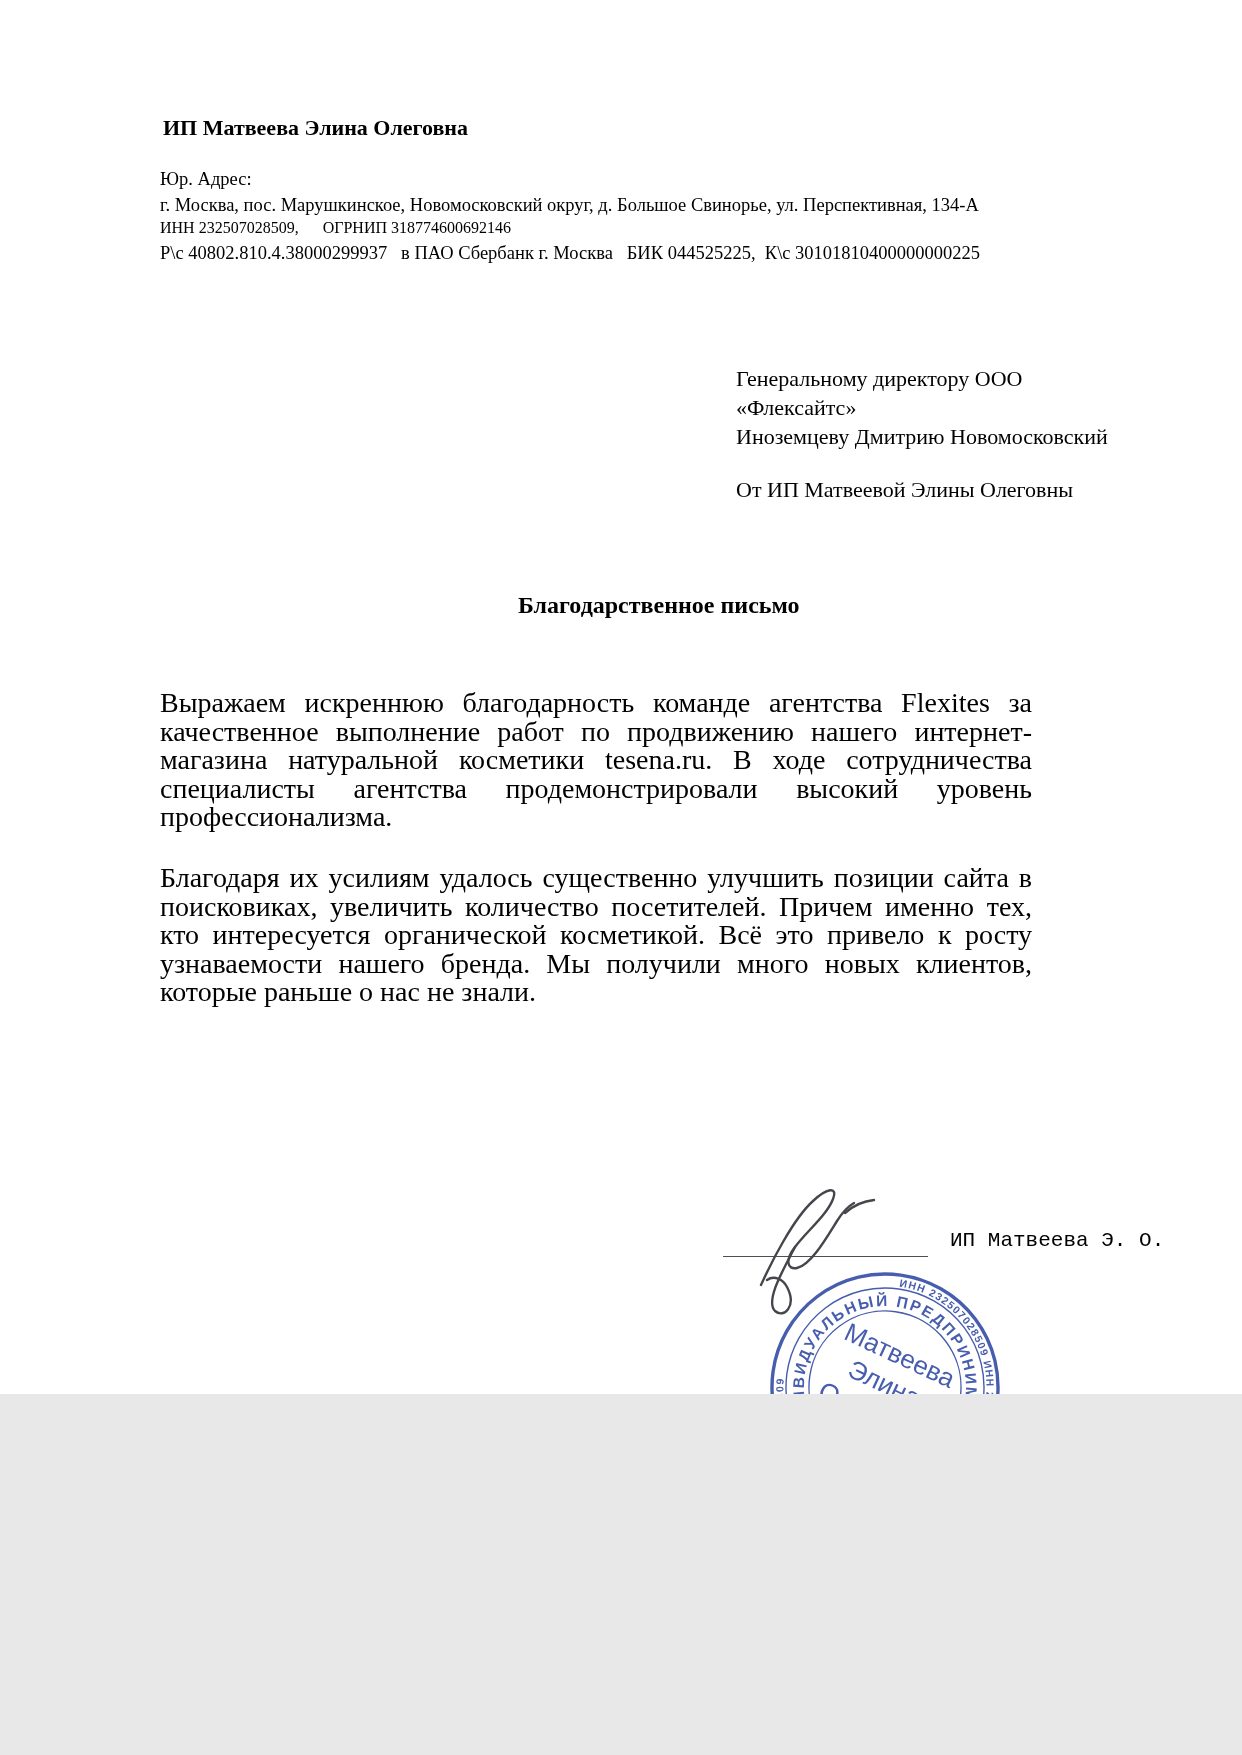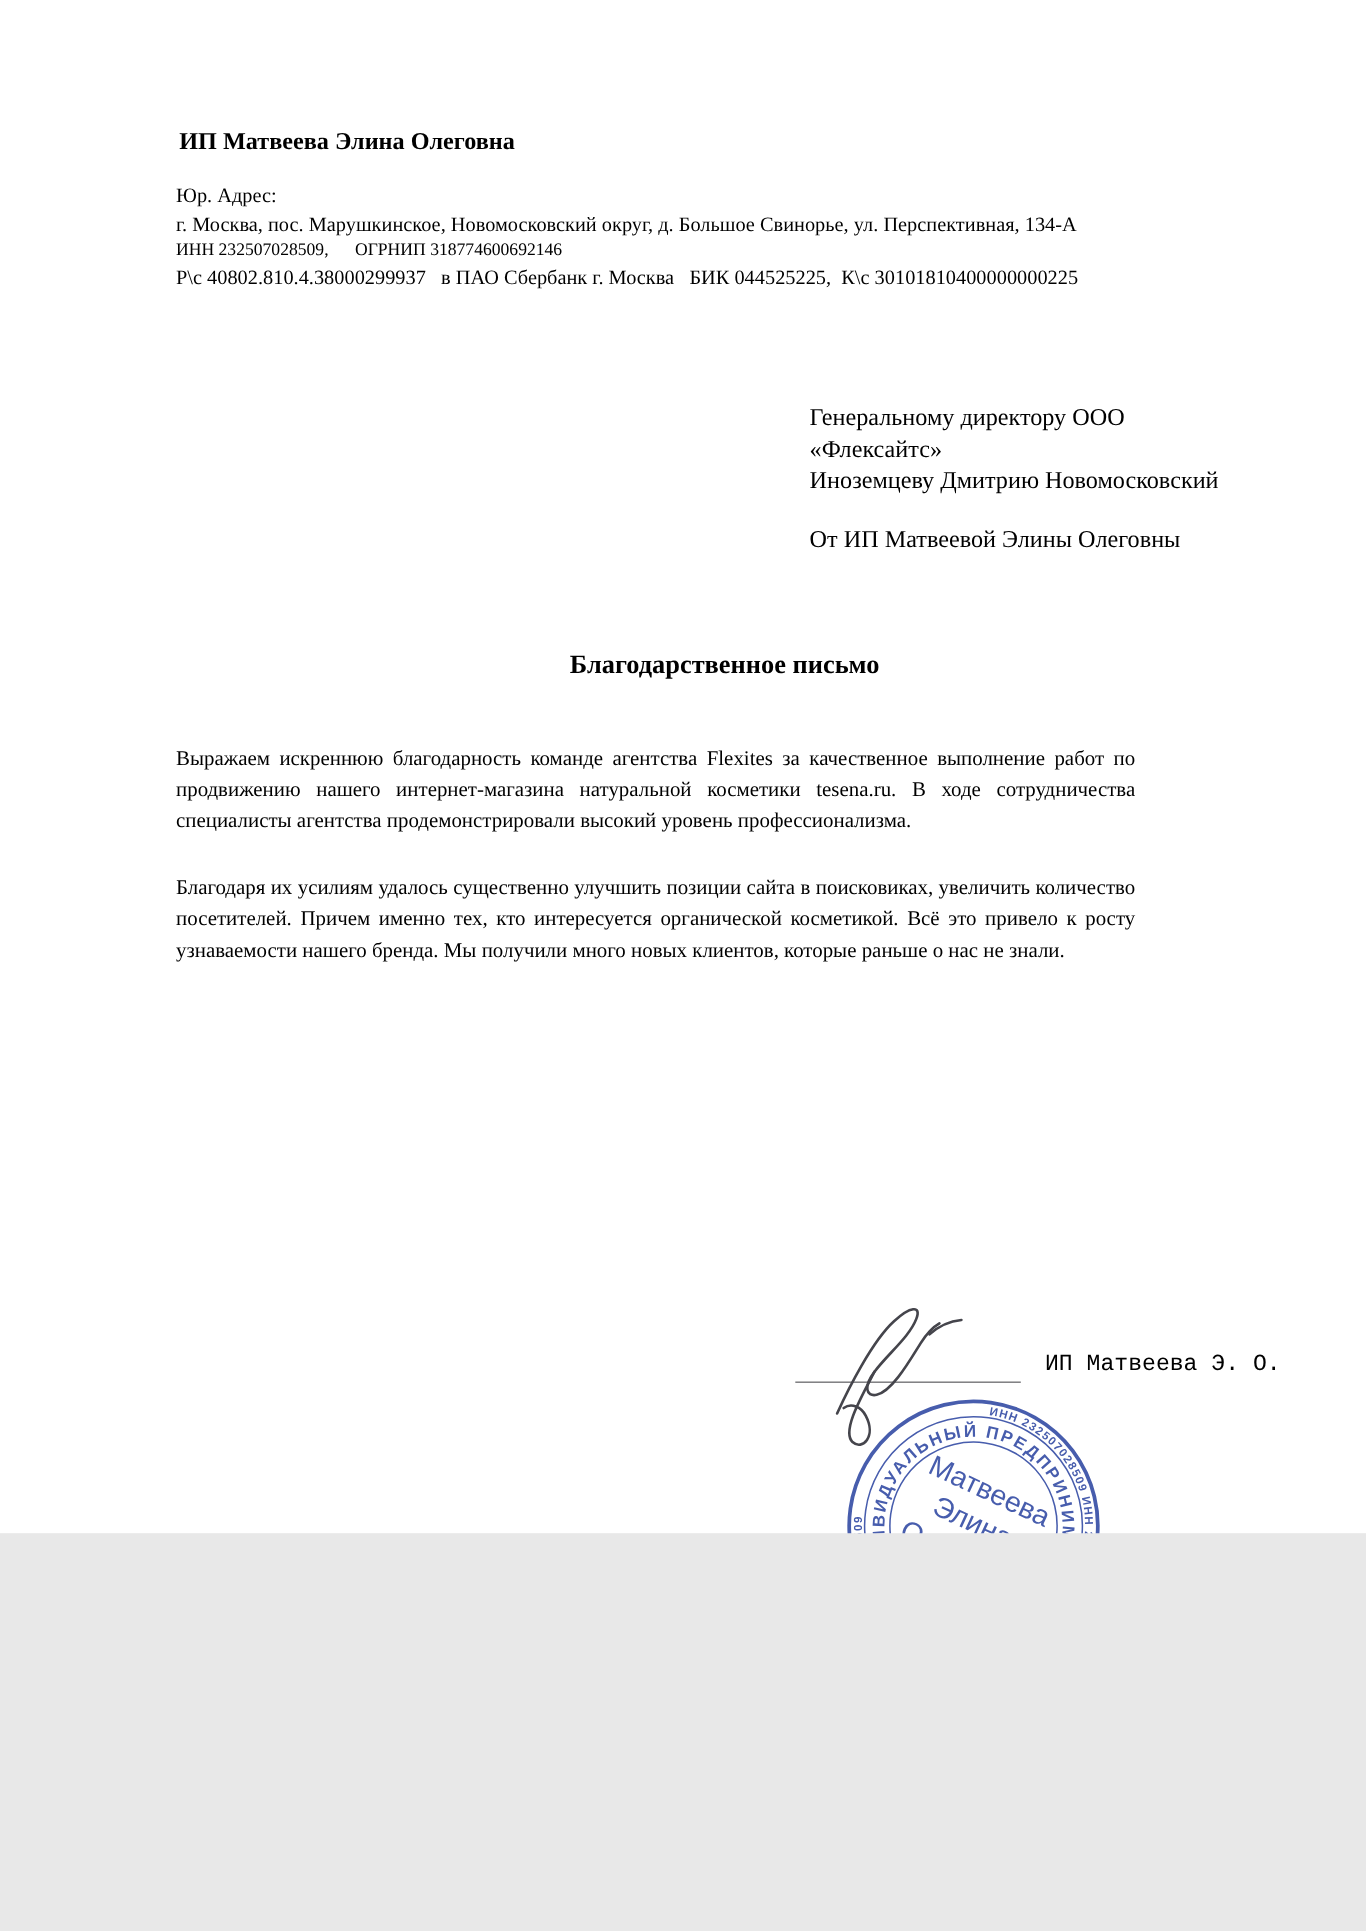--- a/index.html
+++ b/index.html
@@ -20,21 +20,21 @@
   .addr-line    { left:160px; top:195px;  font-size:18.5px; }
   .inn-line     { left:160px; top:219px;  font-size:16px; }
   .bank-line    { left:160px; top:243px;  font-size:18.5px; }
 
   .addressee    { left:720px; top:364px;  font-size:22px; line-height:29px;margin-left:16px; }
   .addressee .from-line { margin-top:24px; }
 
   .doc-title    { left:518px; top:592px;  font-size:24px; font-weight:bold; }
 
   .body-text    { left:160px; top:672px;  width:872px; }
-  .body-text p  { margin:4px 0 32px 0; font-size:19px; line-height:28.6px; text-align:justify; }
+  .body-text p  { margin:17px 0 32px 0; font-size:28px; line-height:28.6px; text-align:justify; }
 
   .sig-scribble { left:715px; top:1175px; z-index:3; }
   .sig-line     { left:723px; top:1256px; width:205px; height:0;
                   border-top:1.5px solid #4e4e52; z-index:2; }
   .sig-name     { left:950px; top:1229px; font-size:21px;font-family:Liberation Mono, monospace; }
 
   .stamp        { left:765px; top:1267px; width:240px; height:240px;
                   transform:rotate(8deg); opacity:0.93; z-index:1; }
   .stamp text   { font-family:"Liberation Sans", sans-serif; }
 </style>

